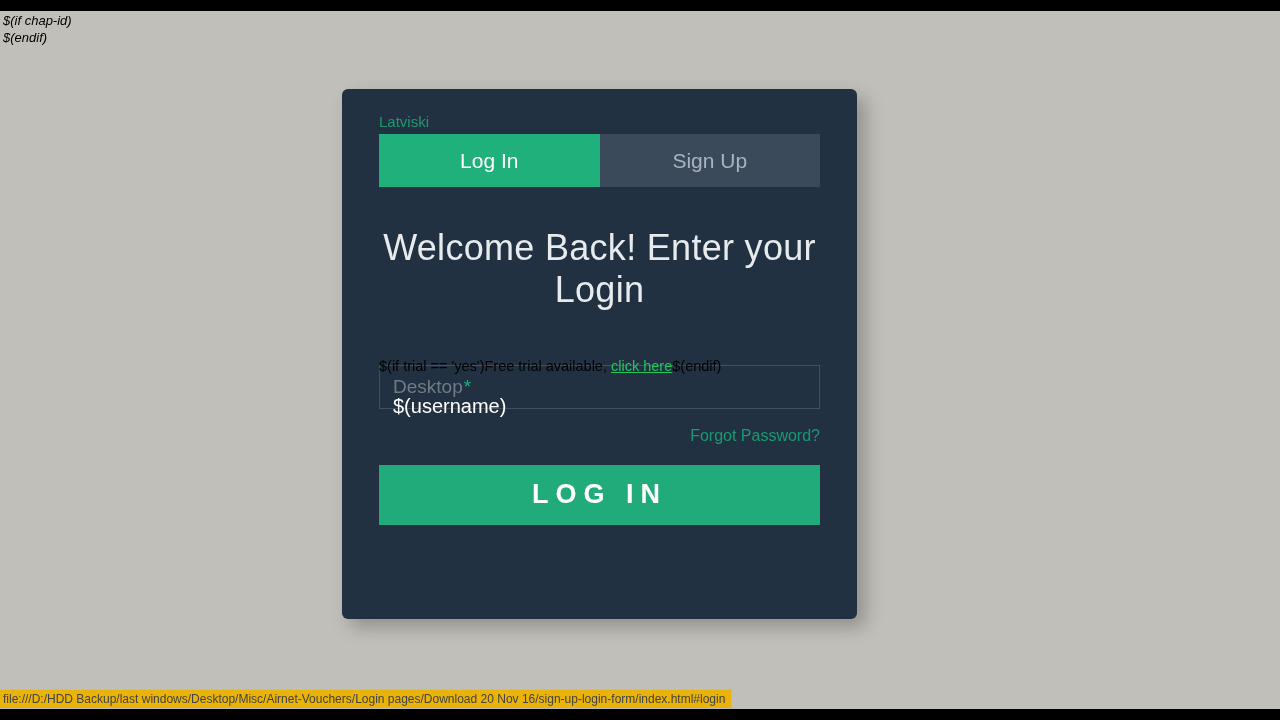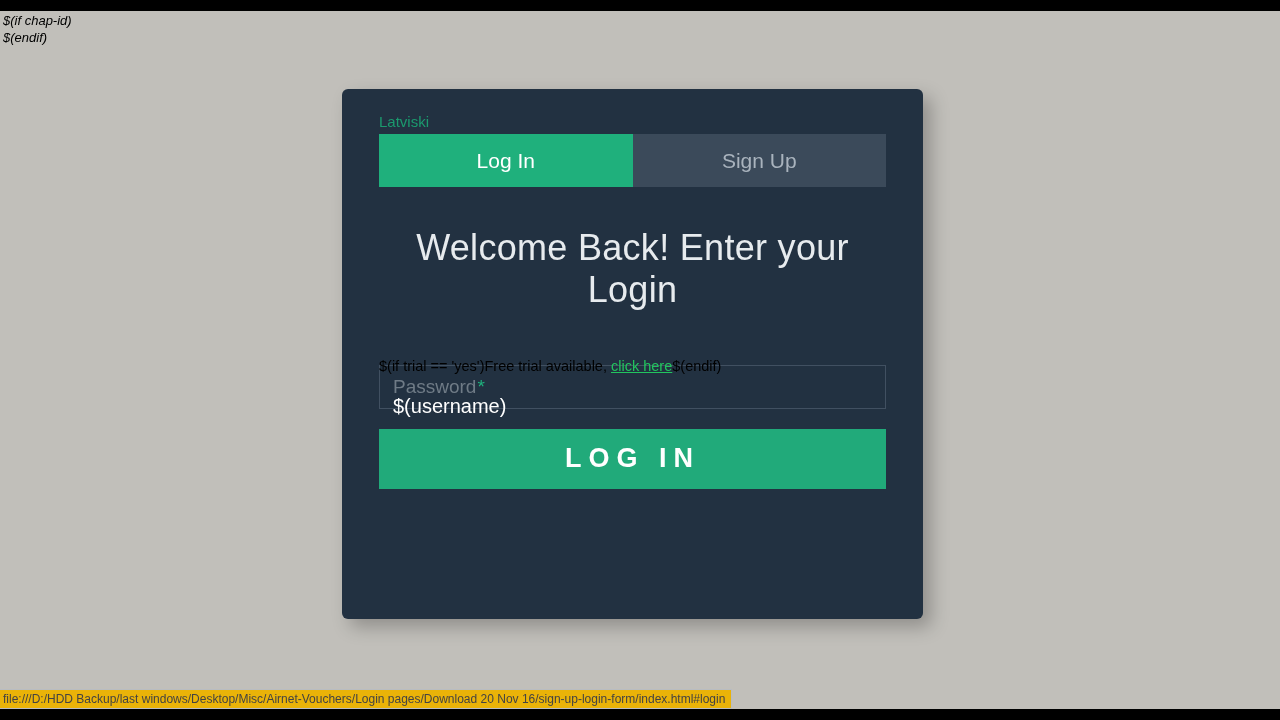--- a/index.html
+++ b/index.html
@@ -29,21 +29,21 @@
       left: 3px;
       font-size: 13px;
       color: #000;
       line-height: 1.3;
       font-style: italic;
     }
     .login-card {
       position: absolute;
       top: 89px;
       left: 342px;
-      width: 581px;
+      width: 515px;
       height: 530px;
       background: #223141;
       border-radius: 6px;
       padding: 24px 37px 37px 37px;
       box-shadow: 8px 8px 18px rgba(0,0,0,0.25);
     }
     .lang-link {
       color: #1b9a6e;
       font-size: 15px;
       display: inline-block;
@@ -176,23 +176,24 @@
   </div>
 
   <h1 class="welcome">Welcome Back! Enter your Login</h1>
 
   <div class="trial-row">
     <span>$(if trial == 'yes')Free trial available, </span><a class="trial-link">click here</a><span>$(endif)</span>
   </div>
 
   <div class="field field-username">
     <span class="placeholder">
-      <span>Password</span><span class="asterisk">*</span>
+      <span>Desktop</span><span class="asterisk">*</span>
     </span>
     <span class="field-value">$(username)</span>
   </div>
 
 
+  <div class="forgot">Forgot Password?</div>
 
   <button class="login-btn">LOG IN</button>
 </div>
 
 <div class="status-bar">file:///D:/HDD Backup/last windows/Desktop/Misc/Airnet-Vouchers/Login pages/Download 20 Nov 16/sign-up-login-form/index.html#login</div>
 
 </body></html>

